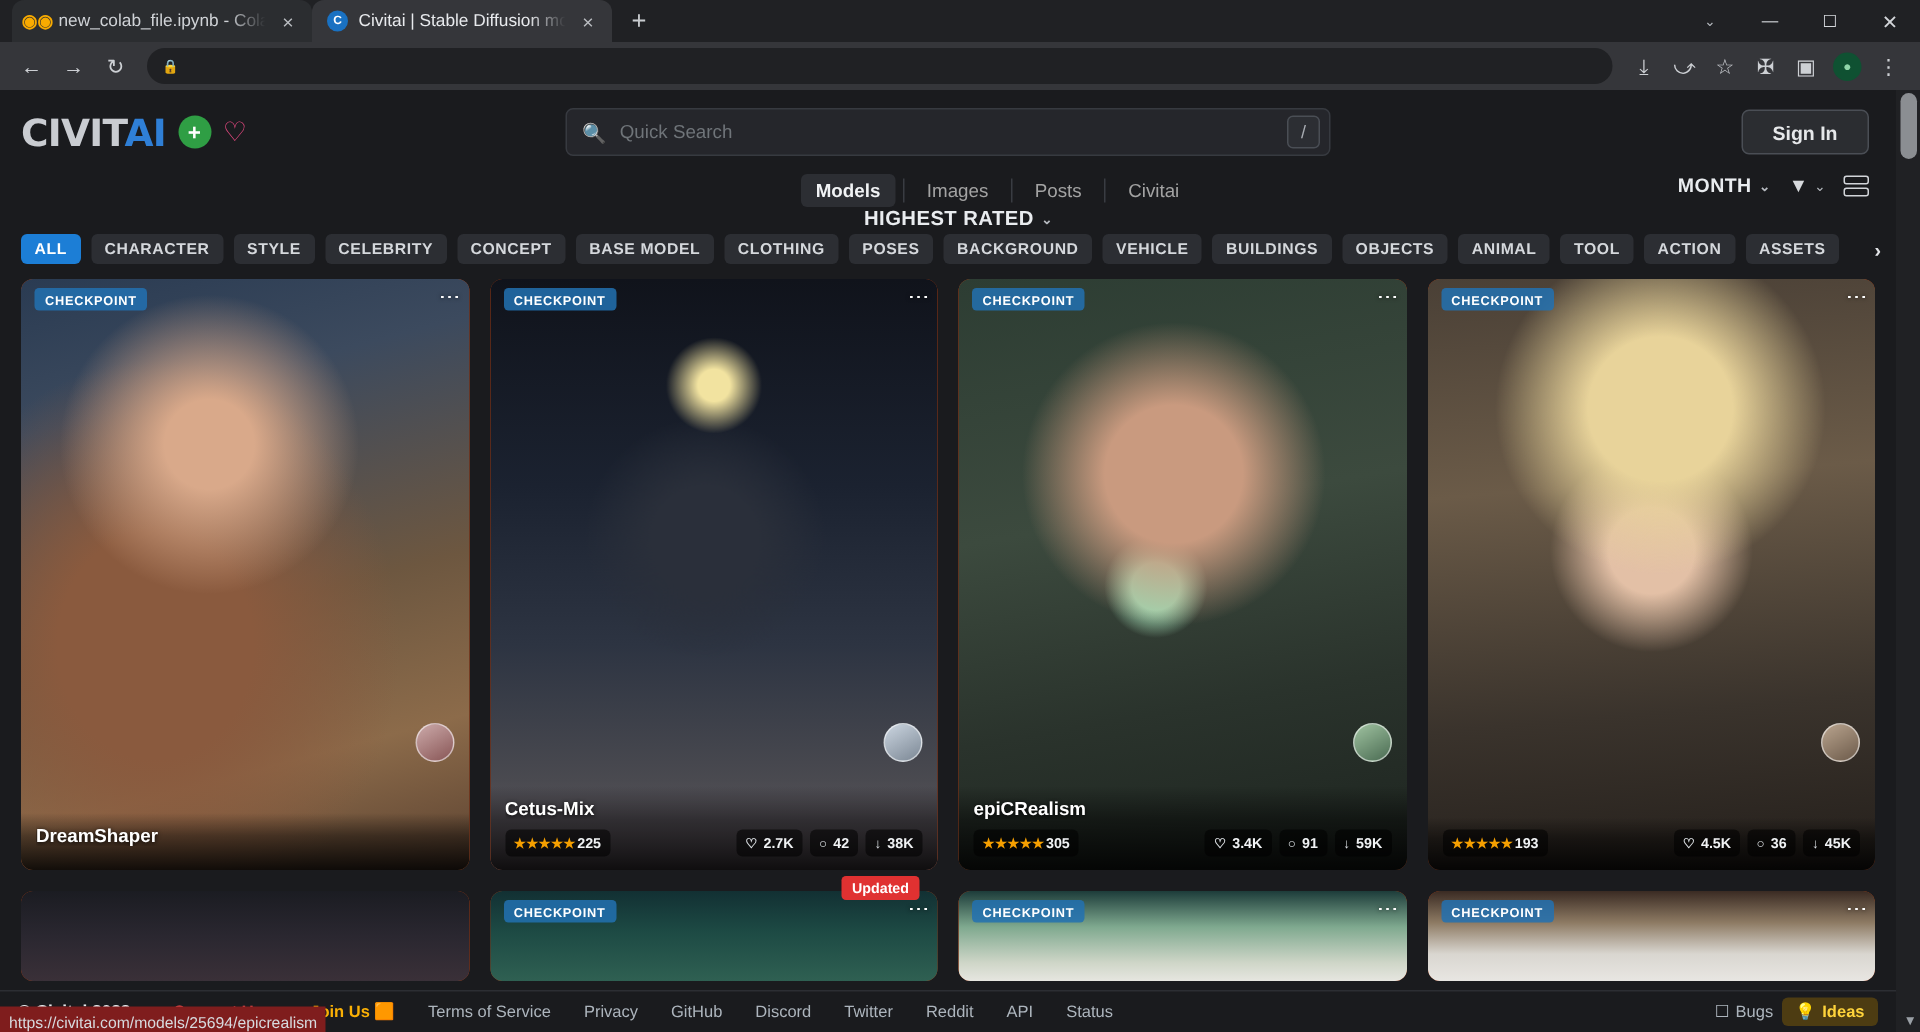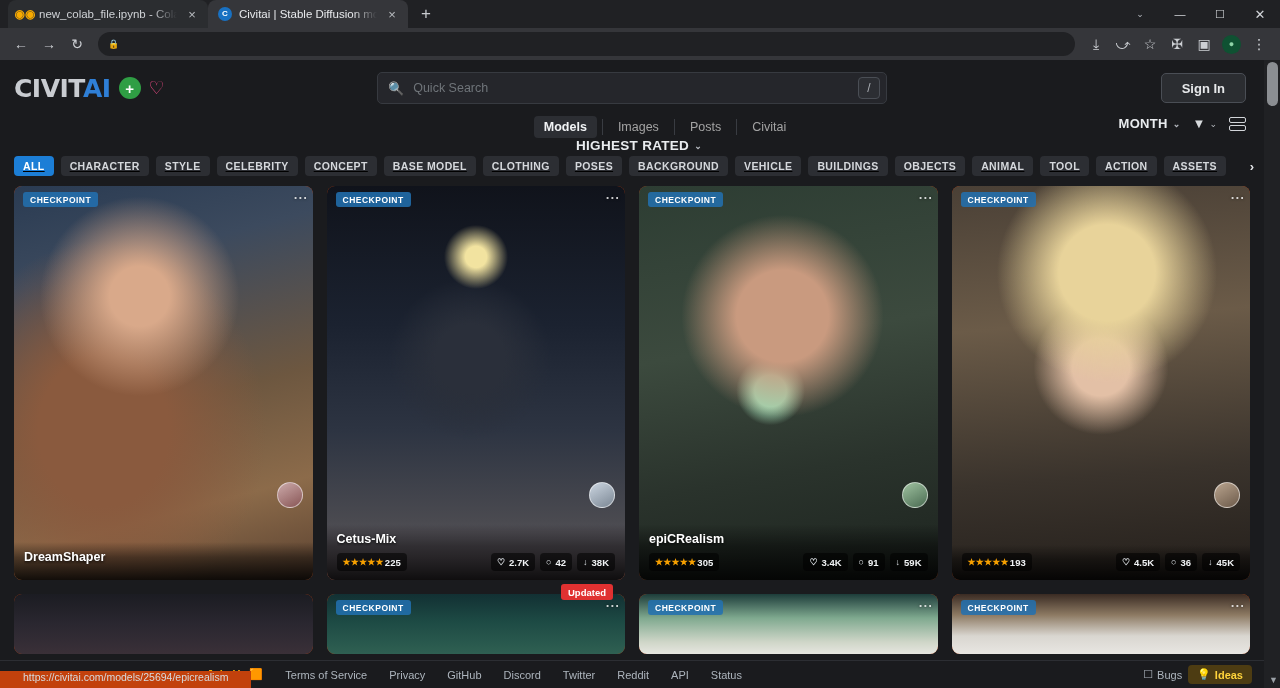--- a/index.html
+++ b/index.html
@@ -92,21 +92,21 @@
   .navdiv { width:1px; height:16px; background:#393c42; margin:0 3px; }
   .sortsel { margin-left:14px; display:flex; align-items:center; gap:5px;
     font-size:13.5px; font-weight:bold; color:#e9ecef; letter-spacing:0.3px; }
   .chev { font-size:9px; color:#b7bbc1; }
   .nav-right { position:absolute; right:18px; display:flex; align-items:center; gap:12px; }
   .period { display:flex; align-items:center; gap:5px; font-size:13px; font-weight:bold; color:#e9ecef; letter-spacing:0.3px; }
   .filt { display:flex; align-items:center; gap:4px; color:#d7dadd; font-size:13px; }
   .viewtoggle { display:flex; flex-direction:column; gap:2px; }
   .viewtoggle span { display:block; width:17px; height:6px; border:1.4px solid #d2d5d9; border-radius:2px; }
 
-  .chips { display:flex; align-items:center; gap:7px; padding:4px 14px 0 14px; position:relative; height:28px;text-decoration:underline; }
+  .chips { display:flex; align-items:center; gap:7px; padding:4px 14px 0 14px; position:relative; height:28px; }
   .chip { height:20px; padding:0 9px; border-radius:4px; background:#2c2e33; color:#d5d8dc;
     font-size:10.5px; font-weight:bold; letter-spacing:0.4px; display:flex; align-items:center; white-space:nowrap; }
   .chip.active { background:#1c7ed6; color:#fff; }
   .chips-next { position:absolute; right:10px; color:#e3e5e8; font-size:13px; font-weight:bold; }
 
   
   .grid { display:grid; grid-template-columns: repeat(4, 1fr); gap:14px; padding:8px 14px 0 14px; }
   .card { position:relative; border-radius:8px; overflow:hidden; height:394px; background:#c2410c; }
   .card.tall { height:394px; }
   .card-img { position:absolute; inset:0; }
@@ -140,22 +140,22 @@
     border-top:1px solid #2c2e33; display:flex; align-items:center; padding:0 12px; gap:0; z-index:20; }
   .copy { font-size:11.5px; font-weight:bold; color:#e9ecef; margin-right:18px; }
   .flink { font-size:11px; color:#adb5bd; padding:0 11px; white-space:nowrap; }
   .flink.support { color:#fa5252; font-weight:bold; }
   .flink.join { color:#fab005; font-weight:bold; }
   .foot-right { margin-left:auto; display:flex; align-items:center; gap:6px; }
   .bugs { font-size:11px; color:#adb5bd; display:flex; align-items:center; gap:4px; }
   .ideas { height:19px; padding:0 9px; border-radius:4px; background:#4d3c12; color:#ffd43b;
     font-size:11px; font-weight:bold; display:flex; align-items:center; gap:4px; }
 
-  .statusbar { position:absolute; left:0; bottom:0; height:17px; background:#c2410c;
-    padding:0 23px; display:flex; align-items:flex-start; z-index:40; }
+  .statusbar { position:absolute; left:0; bottom:0; height:17px; background:#7f1d1d;
+    padding:0 6px; display:flex; align-items:flex-end; z-index:40; }
   .statusbar span { font-size:10.5px; color:#d7dade; }
 
   
   .scroll-track { position:absolute; right:0; top:60px; width:16px; height:628px; background:#202124; }
   .scroll-thumb { position:absolute; right:2px; top:62px; width:11px; height:44px;
     background:#8b8e92; border-radius:6px; }
   .scroll-arrow { position:absolute; right:2px; bottom:3px; color:#9aa0a6; font-size:9px; }
 
   
   .art1 { background:

